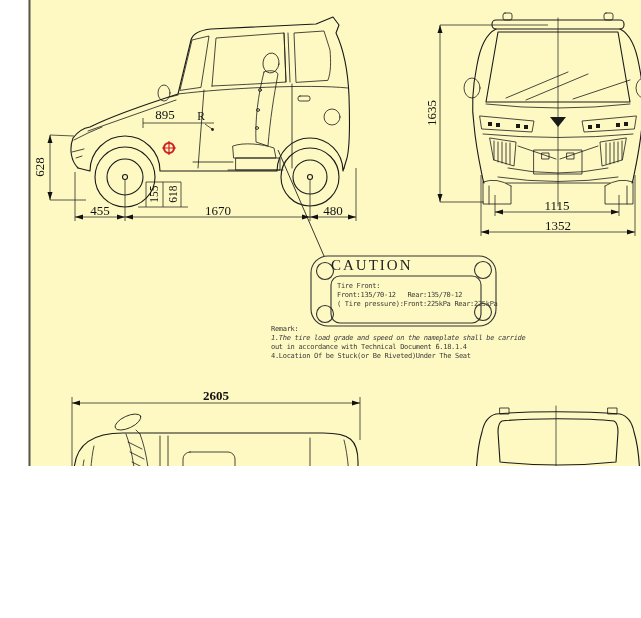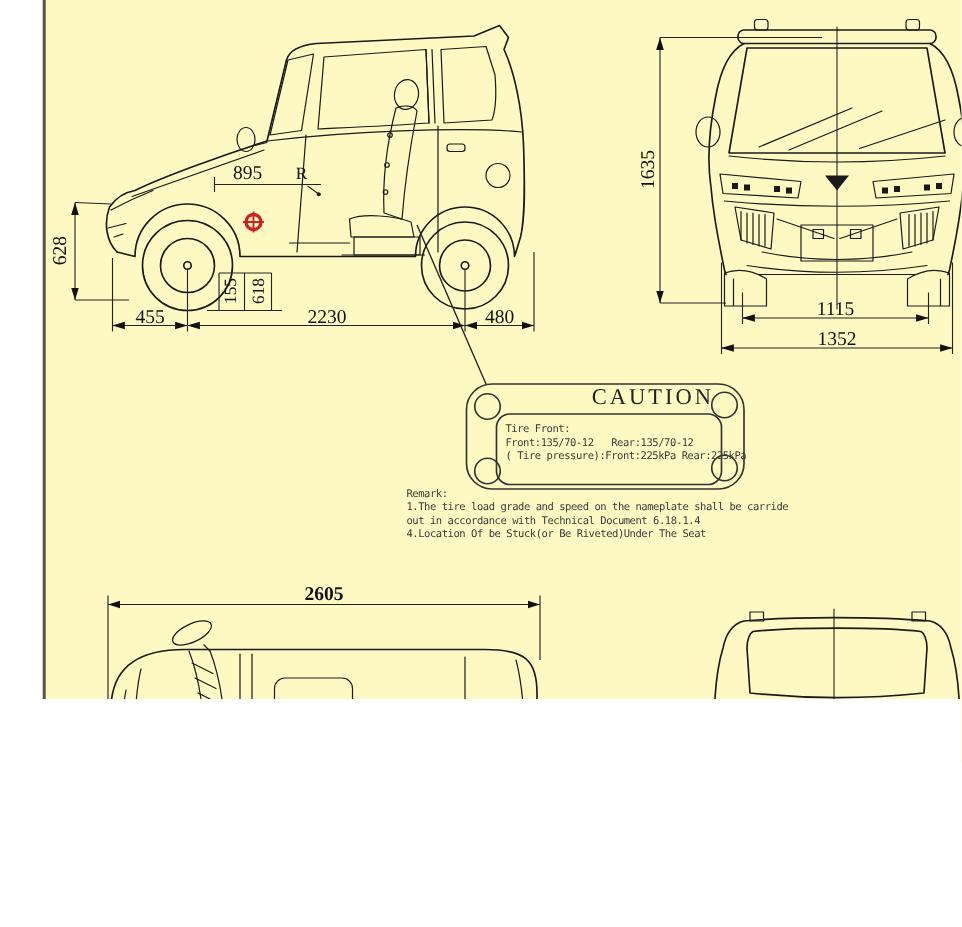--- a/index.html
+++ b/index.html
@@ -5,21 +5,21 @@
   html,body{margin:0;padding:0;background:#ffffff;}
   .canvas{position:relative;width:641px;height:466px;background:#fef9c3;overflow:hidden;
           font-family:"Liberation Serif", serif;margin-left:28px;}
   svg{position:absolute;left:0;top:0;}
   .dim{position:absolute;font-size:13px;color:#111;text-align:center;white-space:nowrap;
        font-family:"Liberation Serif", serif;}
   .rot{transform:rotate(-90deg);transform-origin:center;}
   .sm{font-size:11.5px;}
   .mono{position:absolute;font-family:"DejaVu Sans Mono", monospace;font-size:7px;
         color:#3a3a3a;white-space:pre;letter-spacing:-0.3px;line-height:9px;}
-  .cap-title{position:absolute;font-size:15px;color:#222;text-align:right;
+  .cap-title{position:absolute;font-size:15px;color:#222;text-align:left;
              letter-spacing:2px;font-family:"Liberation Serif", serif;}
 </style>
 </head>
 <body>
 
 <div class="canvas">
 
 <svg width="641" height="618" viewBox="0 0 641 618">
   <defs>
     <marker id="arr" viewBox="0 0 10 8" refX="10" refY="4" markerWidth="11" markerHeight="9" orient="auto-start-reverse">
@@ -201,35 +201,35 @@
     <line x1="463" y1="598" x2="595" y2="598" marker-start="url(#arr)" marker-end="url(#arr)"></line>
   </g>
 </svg>
 
 <div class="dim" style="left:117px;top:107px;width:40px;">895</div>
 <div class="dim sm" style="left:166px;top:110px;width:14px;">R</div>
 <div class="dim rot" style="left:-8px;top:159px;width:40px;">628</div>
 <div class="dim rot sm" style="left:106px;top:188px;width:40px;">155</div>
 <div class="dim rot sm" style="left:125px;top:188px;width:40px;">618</div>
 <div class="dim" style="left:52px;top:203px;width:40px;">455</div>
-<div class="dim" style="left:168px;top:203px;width:44px;">2230</div>
+<div class="dim" style="left:168px;top:203px;width:44px;">1670</div>
 <div class="dim" style="left:285px;top:203px;width:40px;">480</div>
 
 <div class="dim rot" style="left:382px;top:105px;width:44px;">1635</div>
 <div class="dim" style="left:507px;top:198px;width:44px;">1115</div>
 <div class="dim" style="left:508px;top:218px;width:44px;">1352</div>
 
 <div class="dim" style="left:166px;top:388px;width:44px;font-weight:bold;">2605</div>
 <div class="dim" style="left:507px;top:601px;width:44px;">1220</div>
 
 <div class="cap-title" style="left:303px;top:257px;width:145px;">CAUTION</div>
 <div class="mono" style="left:309px;top:282px;">Tire Front:</div>
 <div class="mono" style="left:309px;top:291px;">Front:135/70-12   Rear:135/70-12</div>
 <div class="mono" style="left:309px;top:300px;">( Tire pressure):Front:225kPa Rear:225kPa</div>
 
 <div>
   <div class="mono" style="left:243px;top:325px;">Remark:</div>
-  <div class="mono" style="left:243px;top:334px;">1.The tire load grade and speed on the nameplate shall be carride</div>
+  <div class="mono" style="left:243px;top:334px;font-style:italic;">1.The tire load grade and speed on the nameplate shall be carride</div>
   <div class="mono" style="left:243px;top:343px;">out in accordance with Technical Document 6.18.1.4</div>
   <div class="mono" style="left:243px;top:352px;">4.Location Of be Stuck(or Be Riveted)Under The Seat</div>
 </div>
 
 </div>
 
 </body></html>

